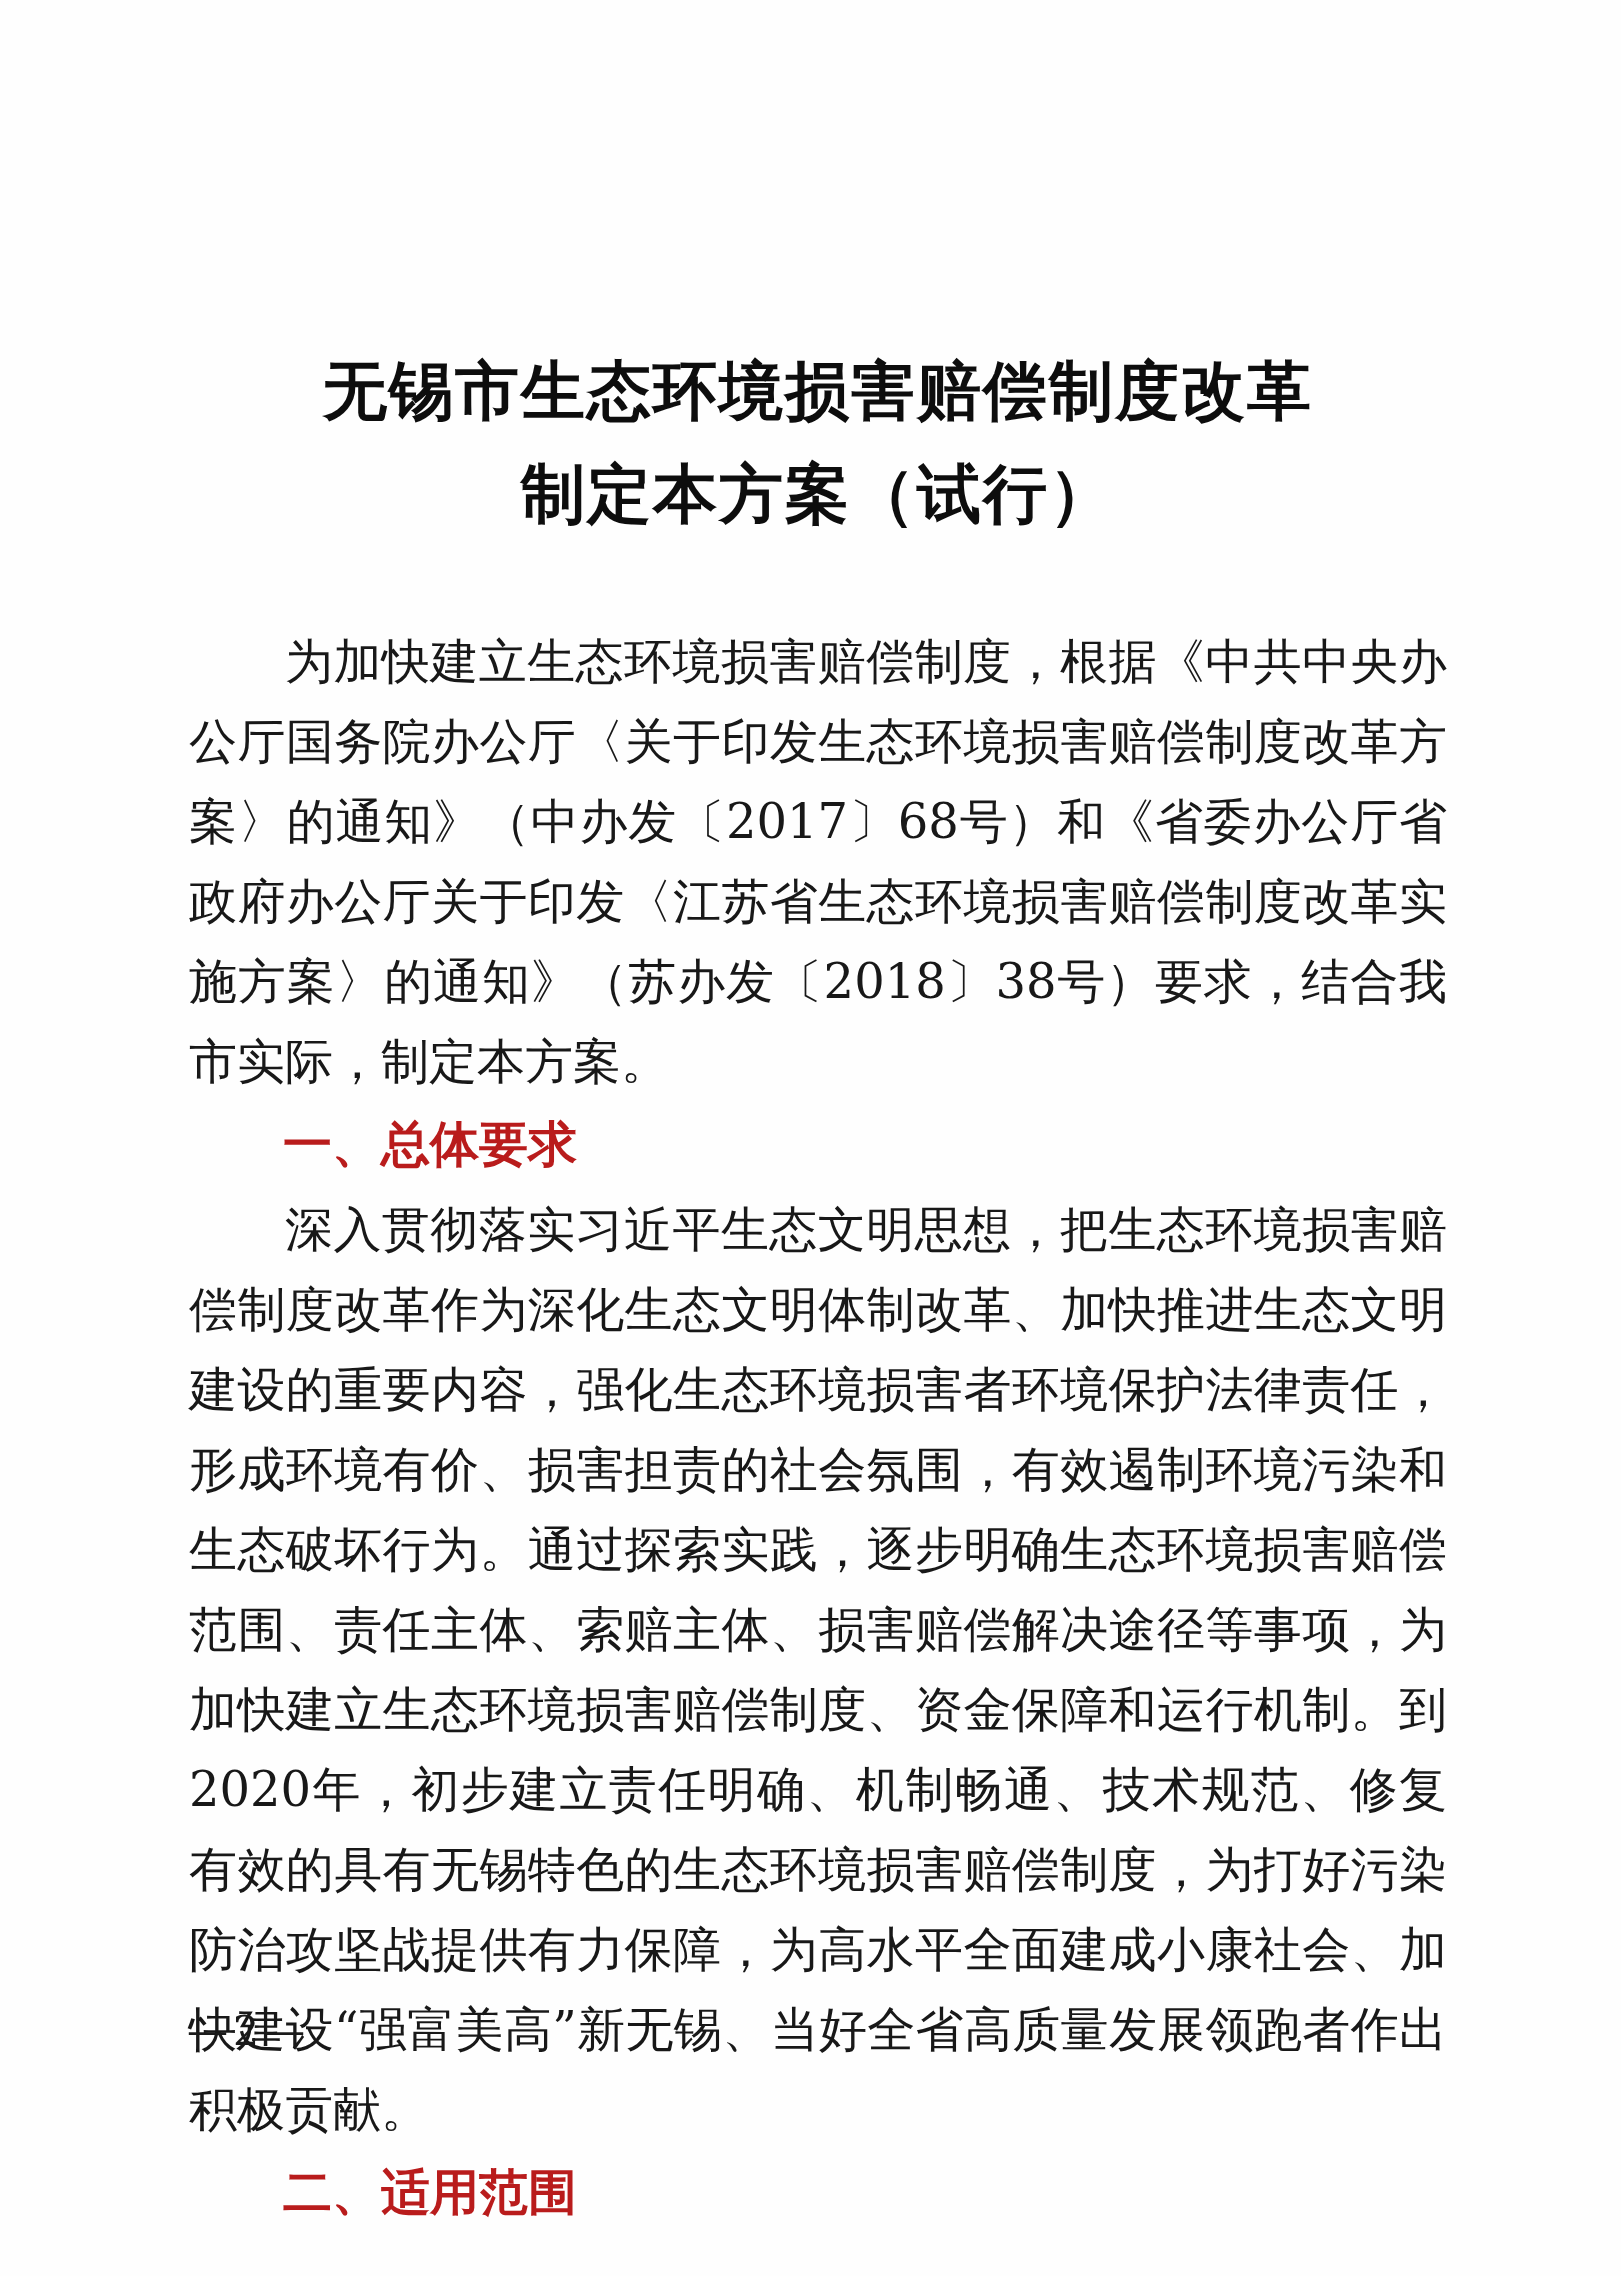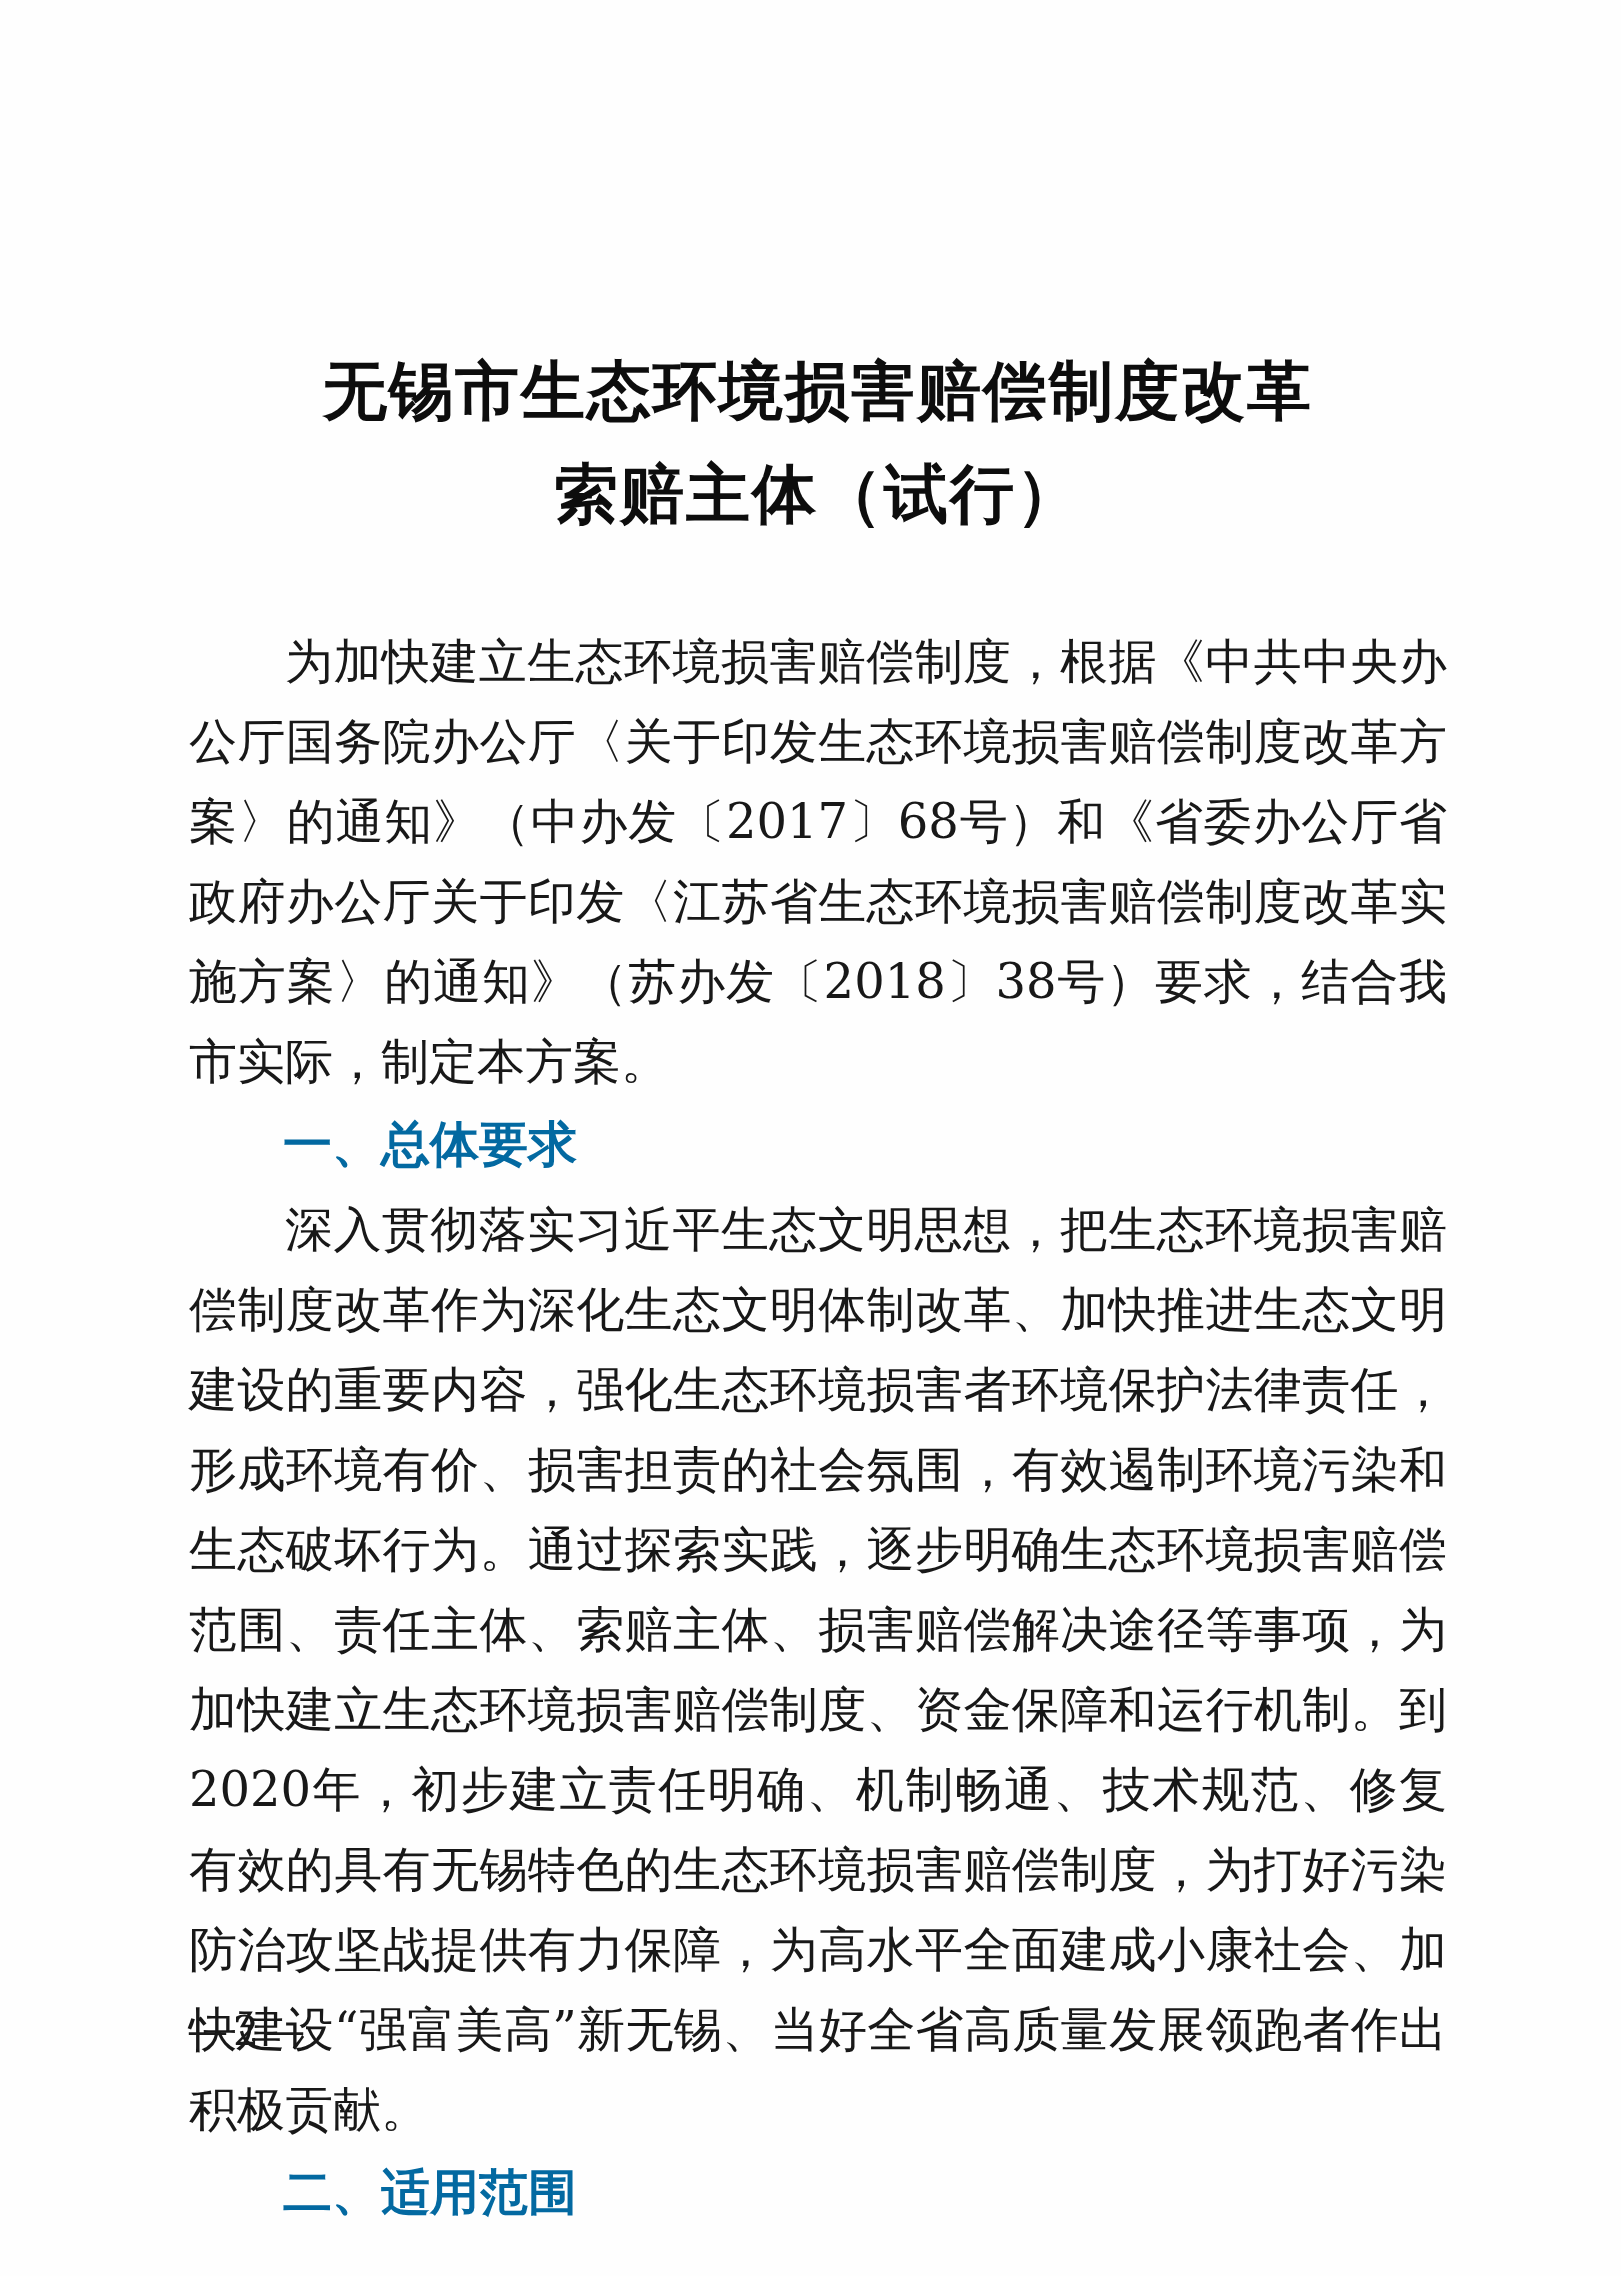--- a/index.html
+++ b/index.html
@@ -45,42 +45,42 @@
     letter-spacing: 0px;
     color: #181818;
     font-family: "DejaVu Serif", "Liberation Serif", serif;
   }
   .section-heading {
     margin: 0;
     font-size: 49px;
     font-weight: bold;
     line-height: 80px;
     text-indent: 2em;
-    color: #0369a1;
+    color: #b91c1c;
     font-family: "DejaVu Sans", "Liberation Sans", sans-serif;
   }
   .page-number {
     position: absolute;
     left: 187px;
     top: 2007px;
     font-size: 41px;
     letter-spacing: 4.9px;
     color: #1a1a1a;
     font-family: "DejaVu Serif", "Liberation Serif", serif;
   }
 </style>
 </head>
 <body>
 
 <div class="page">
   <div class="content">
 
     <h1 class="doc-title">
       <span class="title-line">无锡市生态环境损害赔偿制度改革</span>
-      <span class="title-line">索赔主体（试行）</span>
+      <span class="title-line">制定本方案（试行）</span>
     </h1>
 
     <p class="body-para">为加快建立生态环境损害赔偿制度，根据《中共中央办公厅国务院办公厅〈关于印发生态环境损害赔偿制度改革方案〉的通知》（中办发〔2017〕68号）和《省委办公厅省政府办公厅关于印发〈江苏省生态环境损害赔偿制度改革实施方案〉的通知》（苏办发〔2018〕38号）要求，结合我市实际，制定本方案。</p>
 
     <h2 class="section-heading">一、总体要求</h2>
 
     <p class="body-para">深入贯彻落实习近平生态文明思想，把生态环境损害赔偿制度改革作为深化生态文明体制改革、加快推进生态文明建设的重要内容，强化生态环境损害者环境保护法律责任，形成环境有价、损害担责的社会氛围，有效遏制环境污染和生态破坏行为。通过探索实践，逐步明确生态环境损害赔偿范围、责任主体、索赔主体、损害赔偿解决途径等事项，为加快建立生态环境损害赔偿制度、资金保障和运行机制。到2020年，初步建立责任明确、机制畅通、技术规范、修复有效的具有无锡特色的生态环境损害赔偿制度，为打好污染防治攻坚战提供有力保障，为高水平全面建成小康社会、加快建设“强富美高”新无锡、当好全省高质量发展领跑者作出积极贡献。</p>
 
     <h2 class="section-heading">二、适用范围</h2>
 

